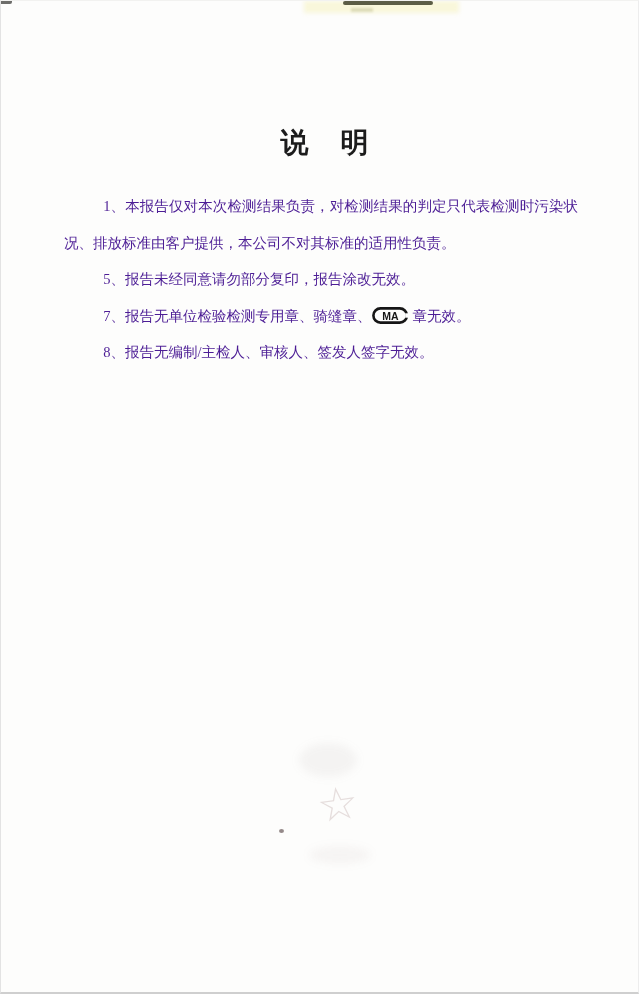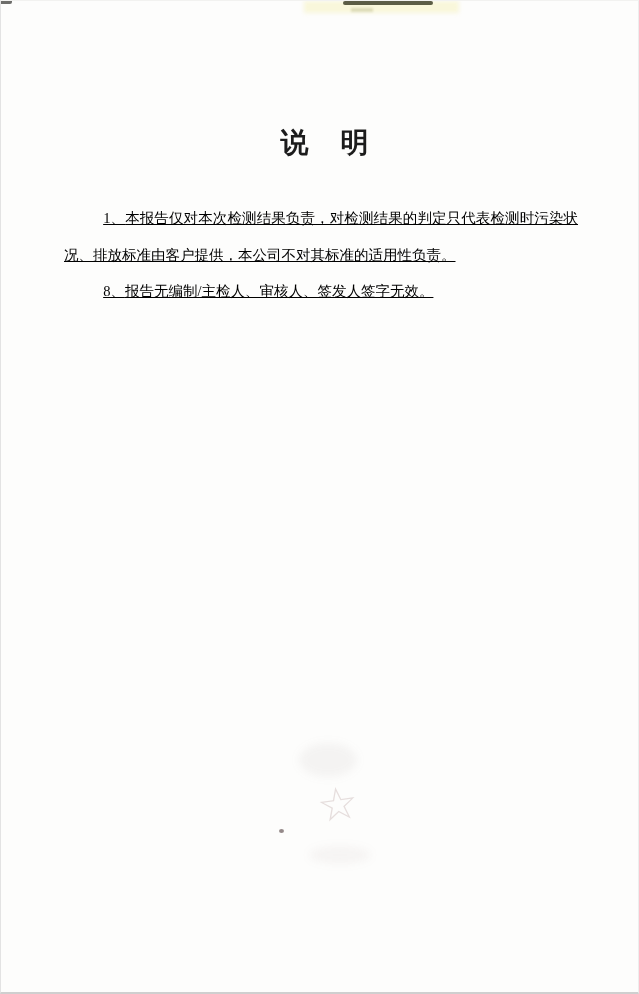--- a/index.html
+++ b/index.html
@@ -22,26 +22,25 @@
     padding-left:12px;
     box-sizing:border-box;
     text-align:center;
     font-size:28px;
     font-weight:700;
     letter-spacing:2px;
     color:#1c1c1c;
   }
   .content{
     position:absolute;
-    top:199px;left:63px;width:514px;
+    top:187px;left:63px;width:514px;
     font-size:14.5px;
     line-height:36.6px;
-    color:#000000;
+    color:#4c1d95;
     text-align:justify;
-    text-decoration:underline;
   }
   .content p{
     margin:0;
     text-indent:2.7em;
     text-align:justify;
   }
   .cma-badge{
     display:inline-block;
     vertical-align:-3px;
     margin:0 3px 0 1px;
@@ -104,20 +103,26 @@
 
   <div class="artifact corner-mark-left"></div>
   <div class="artifact top-smear-yellow"></div>
   <div class="artifact top-smear-dark"></div>
   <div class="artifact top-smear-olive"></div>
 
   <div class="doc-title">说　明</div>
 
   <div class="content">
     <p><span>1、</span><span>本报告仅对本次检测结果负责，对检测结果的判定只代表检测时污染状况、排放标准由客户提供，本公司不对其标准的适用性负责。</span></p>
+    <p><span>5、</span><span>报告未经同意请勿部分复印，报告涂改无效。</span></p>
+    <p><span>7、</span><span>报告无单位检验检测专用章、骑缝章、</span><svg class="cma-badge" width="37" height="17" viewBox="0 0 37 17">
+          <rect x="1.4" y="1.4" width="33.5" height="14.2" rx="7.1" fill="none" stroke="#161616" stroke-width="2.6"></rect>
+          <rect x="33.2" y="6.3" width="4" height="4.4" fill="#fdfdfc"></rect>
+          <text x="18.5" y="12.6" text-anchor="middle" font-family="Liberation Sans, sans-serif" font-size="10.5" font-weight="800" fill="#161616">MA</text>
+        </svg><span>章无效。</span></p>
     <p><span>8、</span><span>报告无编制/主检人、审核人、签发人签字无效。</span></p>
   </div>
 
   <div class="artifact smudge-upper"></div>
   <div class="artifact star-watermark">☆</div>
   <div class="artifact speck-dark"></div>
   <div class="artifact smudge-lower"></div>
 
 </div>
 

